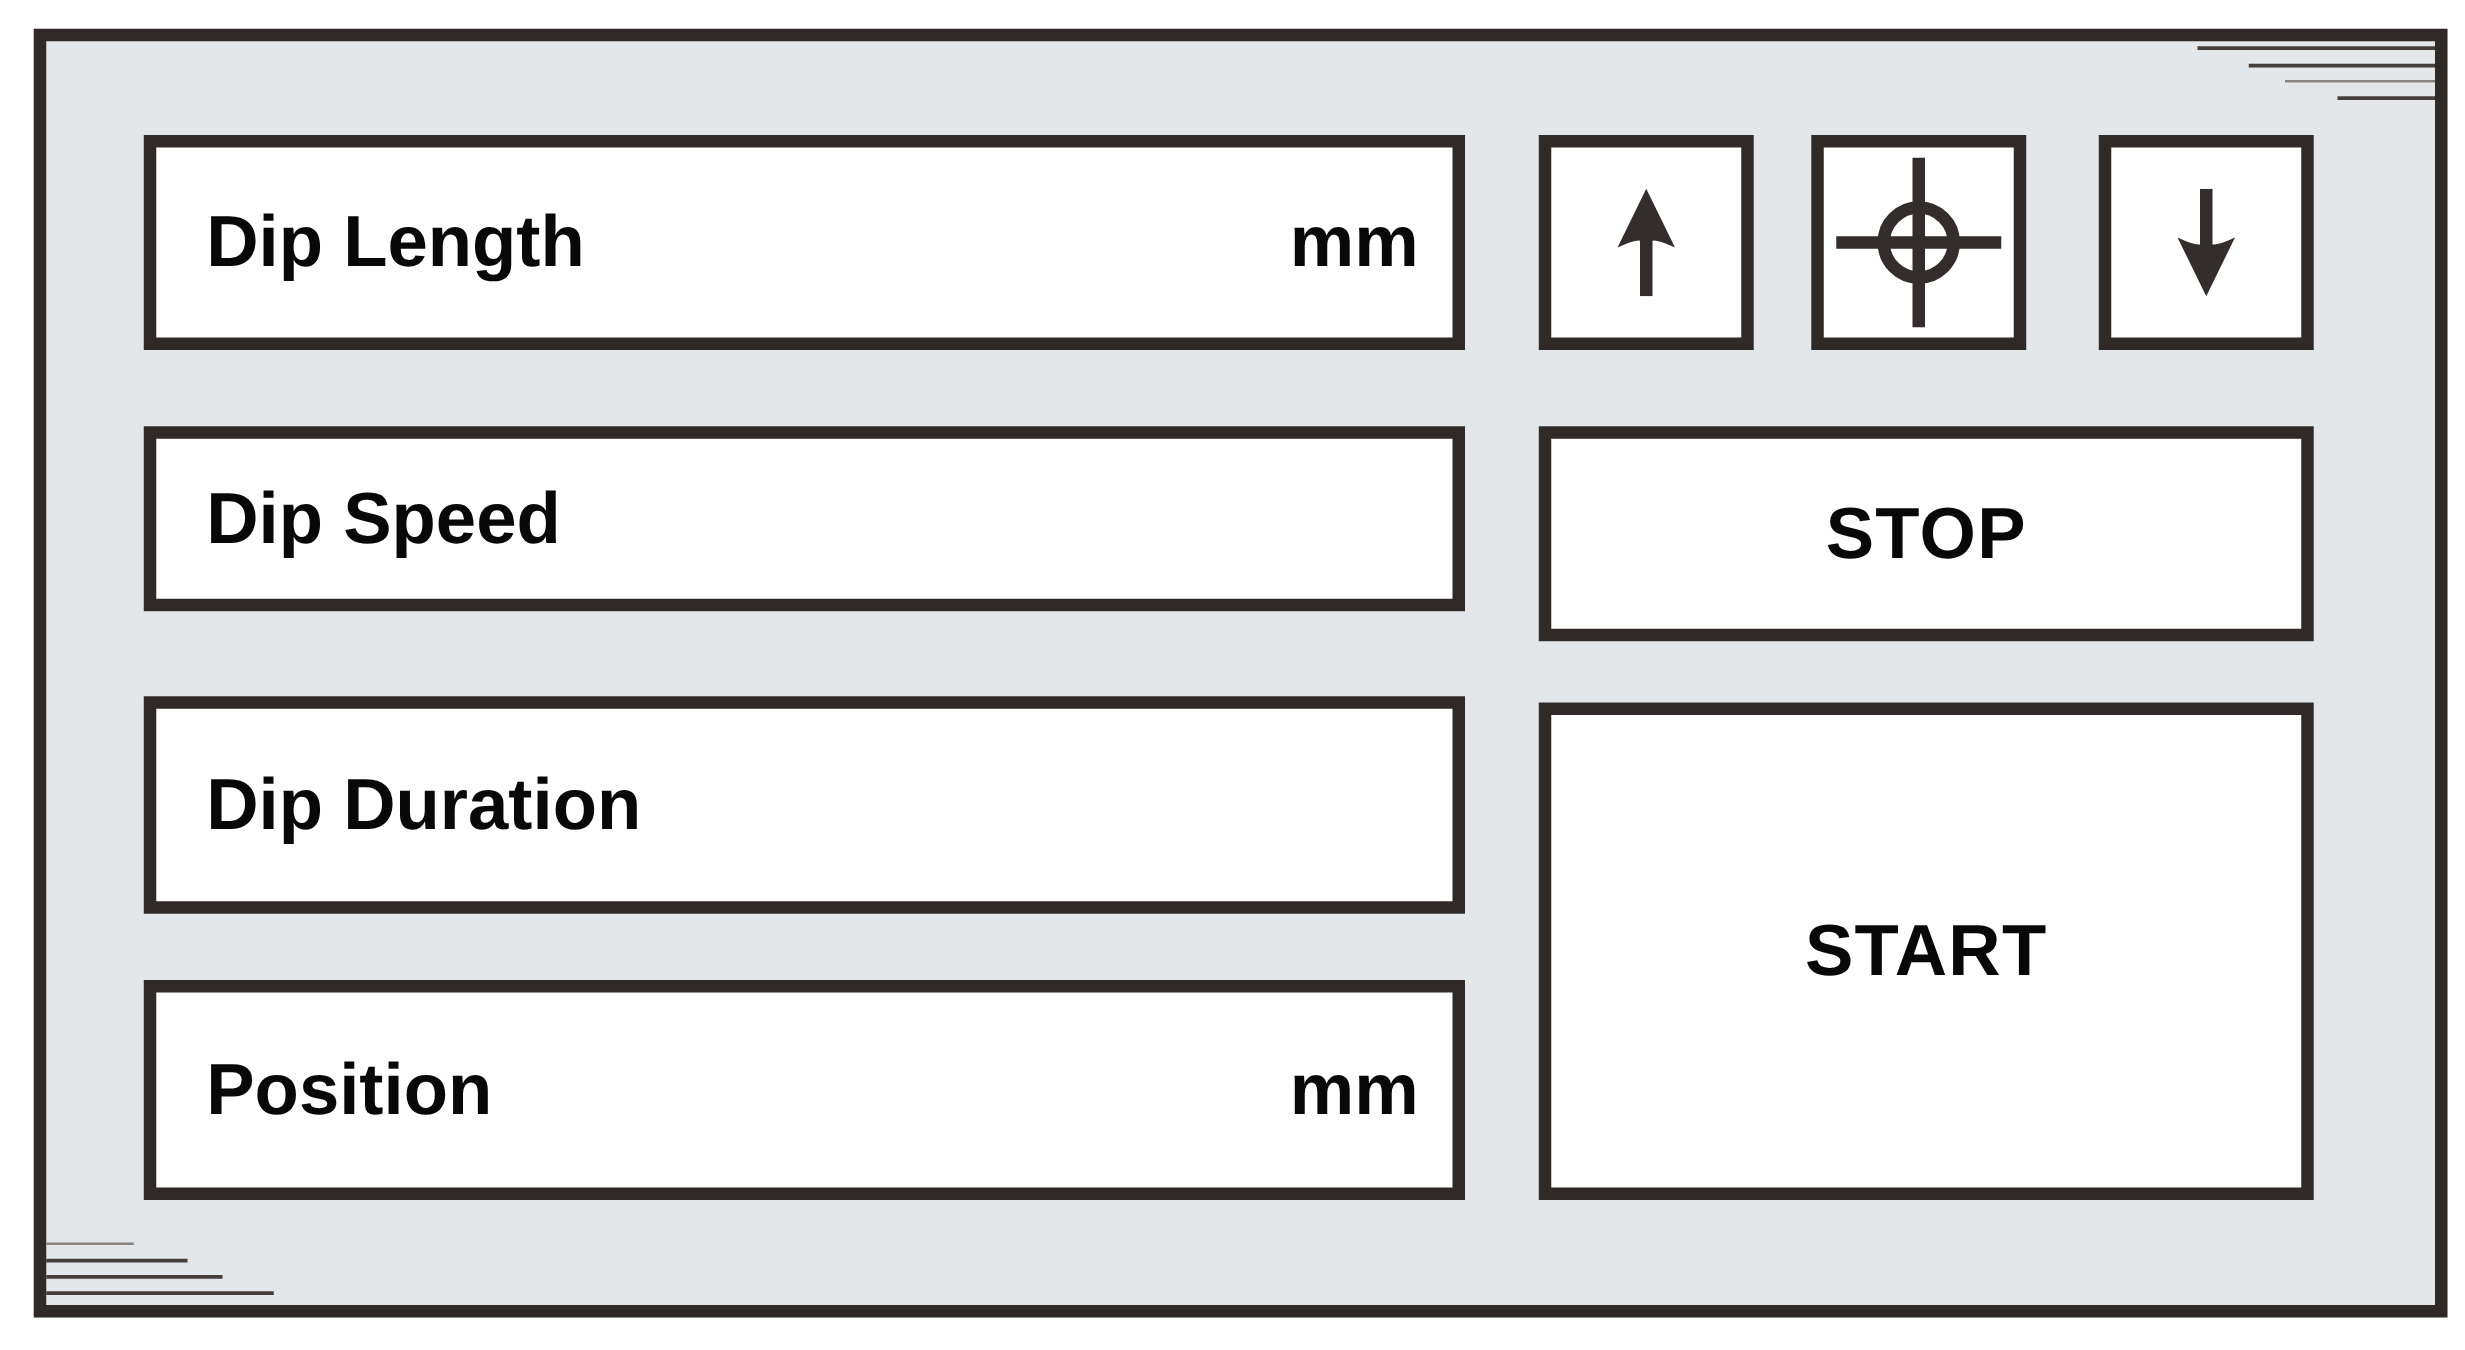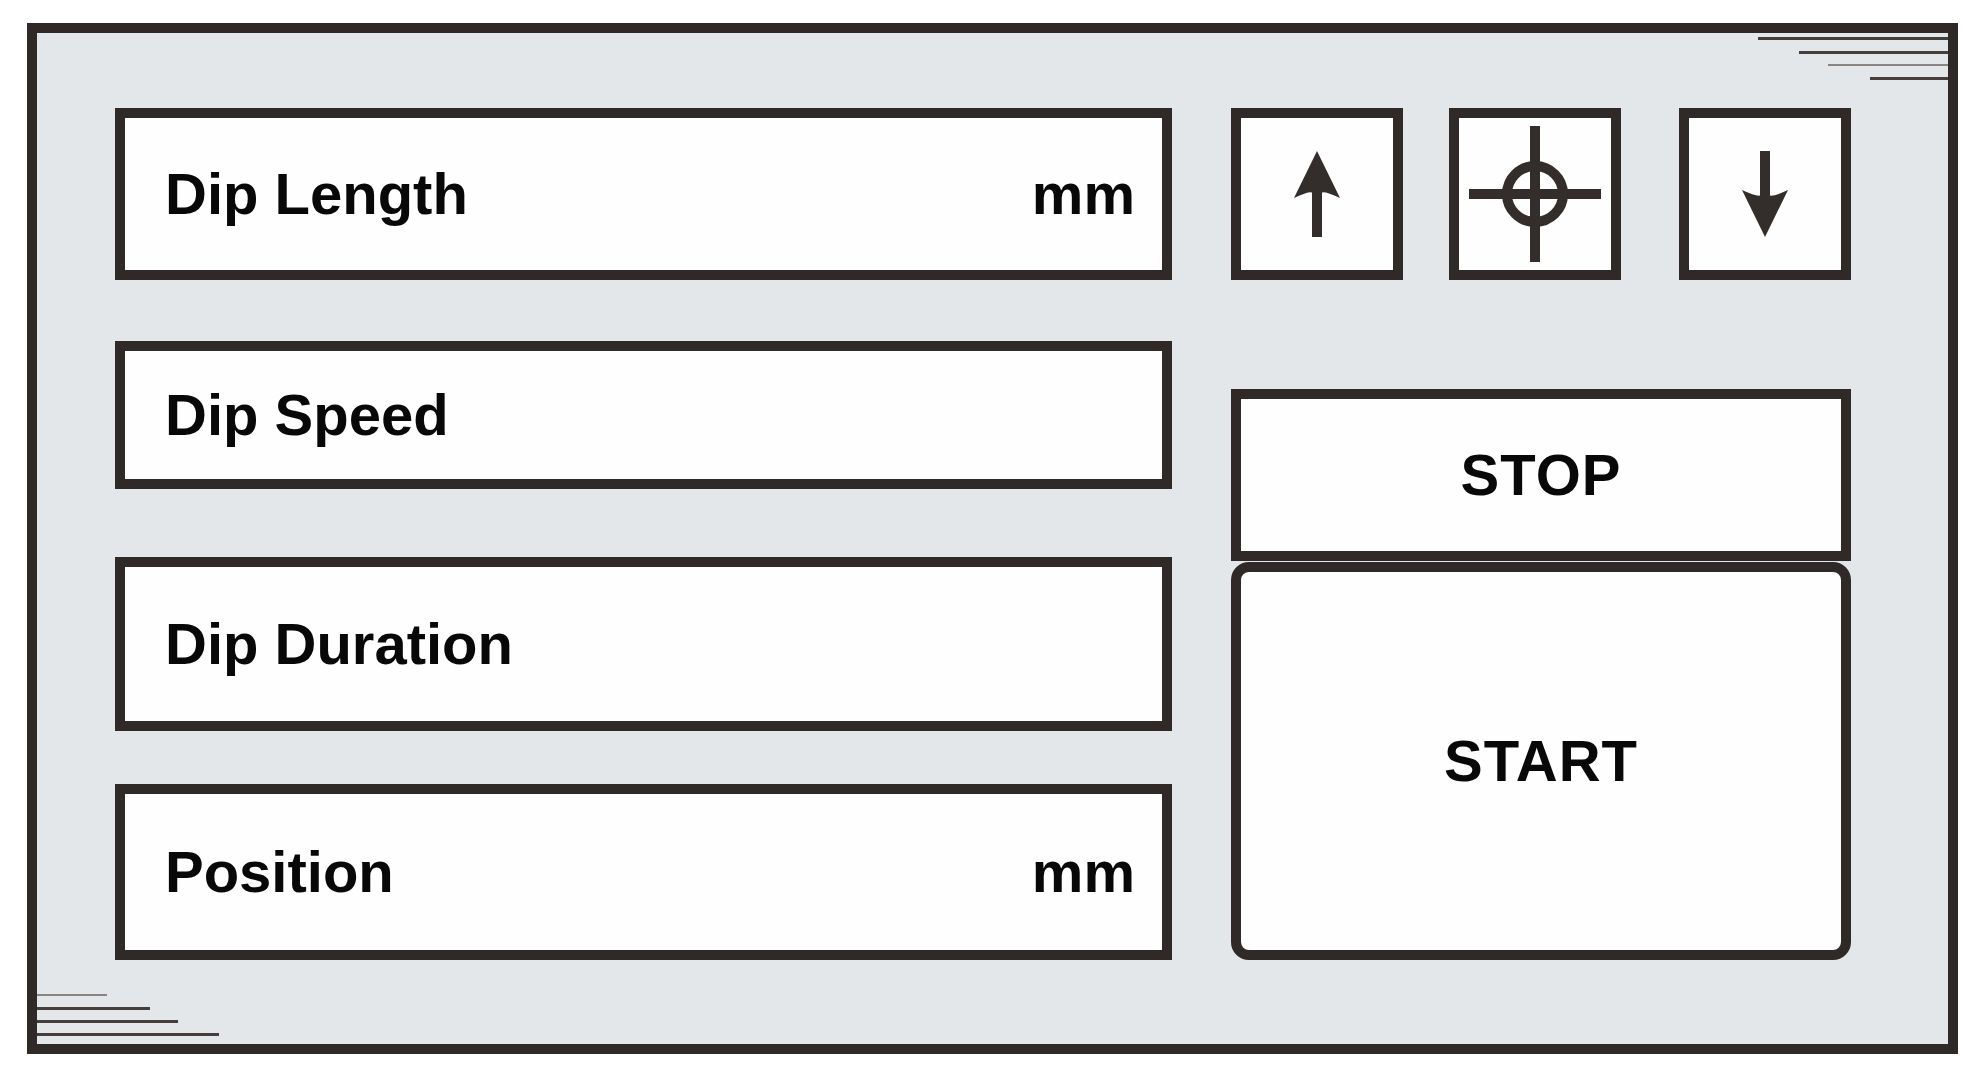--- a/index.html
+++ b/index.html
@@ -60,22 +60,22 @@
   #btn-home { left: 1449px; }
   #btn-down { left: 1679px; }
   
   .bigbtn {
     left: 1231px; width: 620px;
     display: flex;
     align-items: center;
     justify-content: center;
     cursor: pointer;
   }
-  #btn-stop  { top: 341px; height: 172px; margin-top: 48px; }
-  #btn-start { top: 562px; height: 398px; border-radius: 18px; }
+  #btn-stop  { top: 341px; height: 172px; }
+  #btn-start { top: 562px; height: 398px; }
   .btnlabel {
     font-size: 58px;
     font-weight: bold;
     color: #080808;
     line-height: 1;
     letter-spacing: 1px;
   }
   
   .deco {
     position: absolute;

